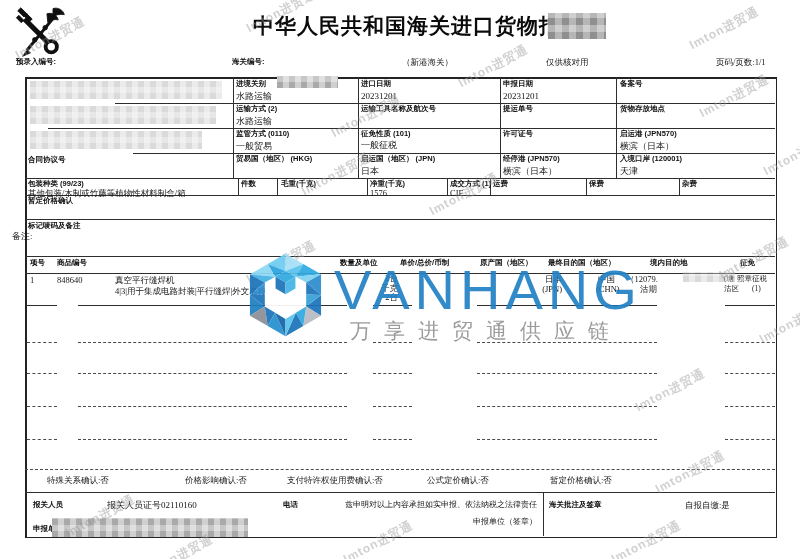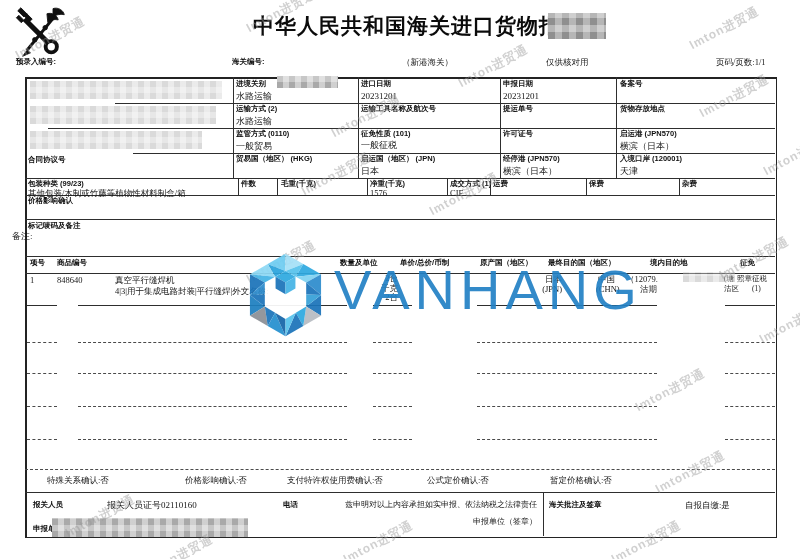--- a/index.html
+++ b/index.html
@@ -184,21 +184,21 @@
   <div class="lbl" style="left:241px;top:180px">件数</div>
   <div class="lbl" style="left:281px;top:180px">毛重(千克)</div>
   <div class="lbl" style="left:370px;top:180px">净重(千克)</div>
   <div class="val" style="left:370px;top:187.5px">1576</div>
   <div class="lbl" style="left:450px;top:180px">成交方式 (1)</div>
   <div class="val" style="left:450px;top:187.5px">CIF</div>
   <div class="lbl" style="left:493px;top:180px">运费</div>
   <div class="lbl" style="left:589px;top:180px">保费</div>
   <div class="lbl" style="left:682px;top:180px">杂费</div>
 
-  <div class="lbl" style="left:28px;top:197px">价格影响确认</div>
+  <div class="lbl" style="left:28px;top:197px">暂定价格确认</div>
   <div class="lbl" style="left:28px;top:222px">标记唛码及备注</div>
   <div class="val big" style="left:12px;top:231px">备注:</div>
 
   <div class="lbl" style="left:30px;top:259px">项号</div>
   <div class="lbl" style="left:57px;top:259px">商品编号</div>
   <div class="lbl" style="left:340px;top:259px">数量及单位</div>
   <div class="lbl" style="left:400px;top:259px">单价/总价/币制</div>
   <div class="lbl" style="left:480px;top:259px">原产国（地区）</div>
   <div class="lbl" style="left:548px;top:259px">最终目的国（地区）</div>
   <div class="lbl" style="left:650px;top:259px">境内目的地</div>
@@ -246,20 +246,21 @@
     <polygon points="50,102 50,81 37.5,73.5" fill="#1565a8"></polygon>
     <polygon points="93,77 71.5,89.5 75,66" fill="#b7bcc2"></polygon>
     <polygon points="71.5,89.5 62.5,73.5 75,66" fill="#2fa9e0"></polygon>
     <polygon points="71.5,89.5 50,102 62.5,73.5" fill="#1b74ba"></polygon>
     <polygon points="50,102 50,81 62.5,73.5" fill="#57c2ec"></polygon>
     <polygon points="50,23 62,30 50,37 38,30" fill="#2fa9e0"></polygon>
     <polygon points="38,30 50,37 50,51 38,44" fill="#1b74ba"></polygon>
     <polygon points="62,30 50,37 50,51 62,44" fill="#45b4e6"></polygon>
   </svg>
   <div class="brand-text" style="left:334px;top:262px">VANHANG</div>
+  <div class="brand-cn" style="left:350px;top:320px">万享进贸通供应链</div>
 
   <div class="val" style="left:47px;top:475px">特殊关系确认:否</div>
   <div class="val" style="left:185px;top:475px">价格影响确认:否</div>
   <div class="val" style="left:287px;top:475px">支付特许权使用费确认:否</div>
   <div class="val" style="left:427px;top:475px">公式定价确认:否</div>
   <div class="val" style="left:550px;top:475px">暂定价格确认:否</div>
   <div class="val" style="left:685px;top:500px">自报自缴:是</div>
 
   <div class="lbl" style="left:33px;top:501px">报关人员</div>
   <div class="val big" style="left:107px;top:500px">报关人员证号02110160</div>

